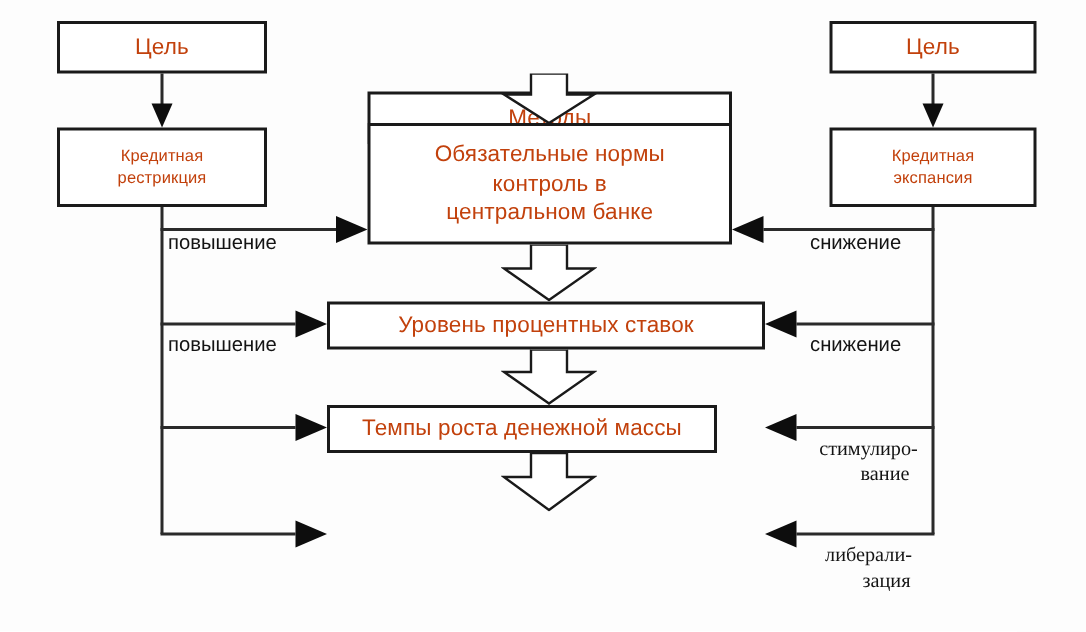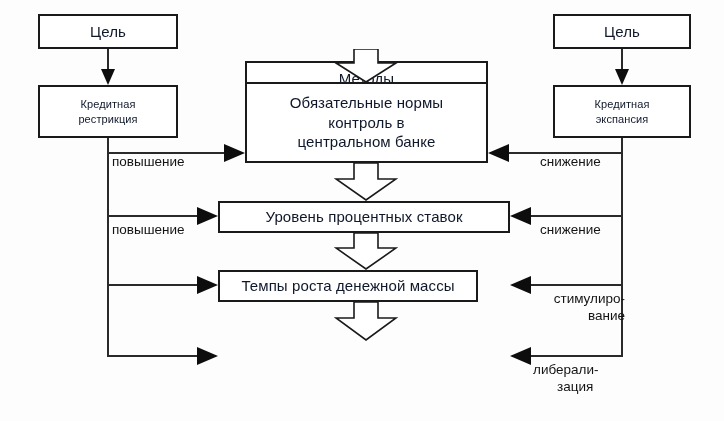--- a/index.html
+++ b/index.html
@@ -18,21 +18,21 @@
   
   .box {
     position: absolute;
     box-sizing: border-box;
     border: 2px solid #1a1a1a;
     background: #ffffff;
     display: flex;
     align-items: center;
     justify-content: center;
     text-align: center;
-    color: #0f172a;
+    color: #c2410c;
     line-height: 1.32;
     letter-spacing: .1px;
   }
   .box .inner { padding: 0 4px; width: 100%; }
   .b-small { font-size: 15px; }
   .b-med   { font-size: 11px; }
   .b-wide  { font-size: 15px; }
 
   
   .vline {
@@ -176,23 +176,23 @@
 
   <div class="hline" style="left:531px; top:284px; width:92px;"></div>
   <div class="tri-left" style="left:510px; top:276px;"></div>
 
   <div class="hline" style="left:531px; top:355px; width:92px;"></div>
   <div class="tri-left" style="left:510px; top:347px;"></div>
 
   <div class="lbl" style="left:540px; top:154px;">снижение</div>
   <div class="lbl" style="left:540px; top:222px;">снижение</div>
 
-  <div class="lbl two" style="left:533px; top:291px; width:92px; text-align:right;">
+  <div class="lbl two" style="left:533px; top:291px; width:92px; text-align:center;font-family:Liberation Serif, serif;">
     <span>стимулиро-</span><br>
     <span style="display:inline-block; margin-left:22px;">вание</span>
   </div>
 
-  <div class="lbl two" style="left:533px; top:362px; width:92px; text-align:left;">
+  <div class="lbl two" style="left:533px; top:362px; width:92px; text-align:center;font-family:Liberation Serif, serif;">
     <span>либерали-</span><br>
     <span style="display:inline-block; margin-left:24px;">зация</span>
   </div>
 
 </div>
 
 </body></html>

